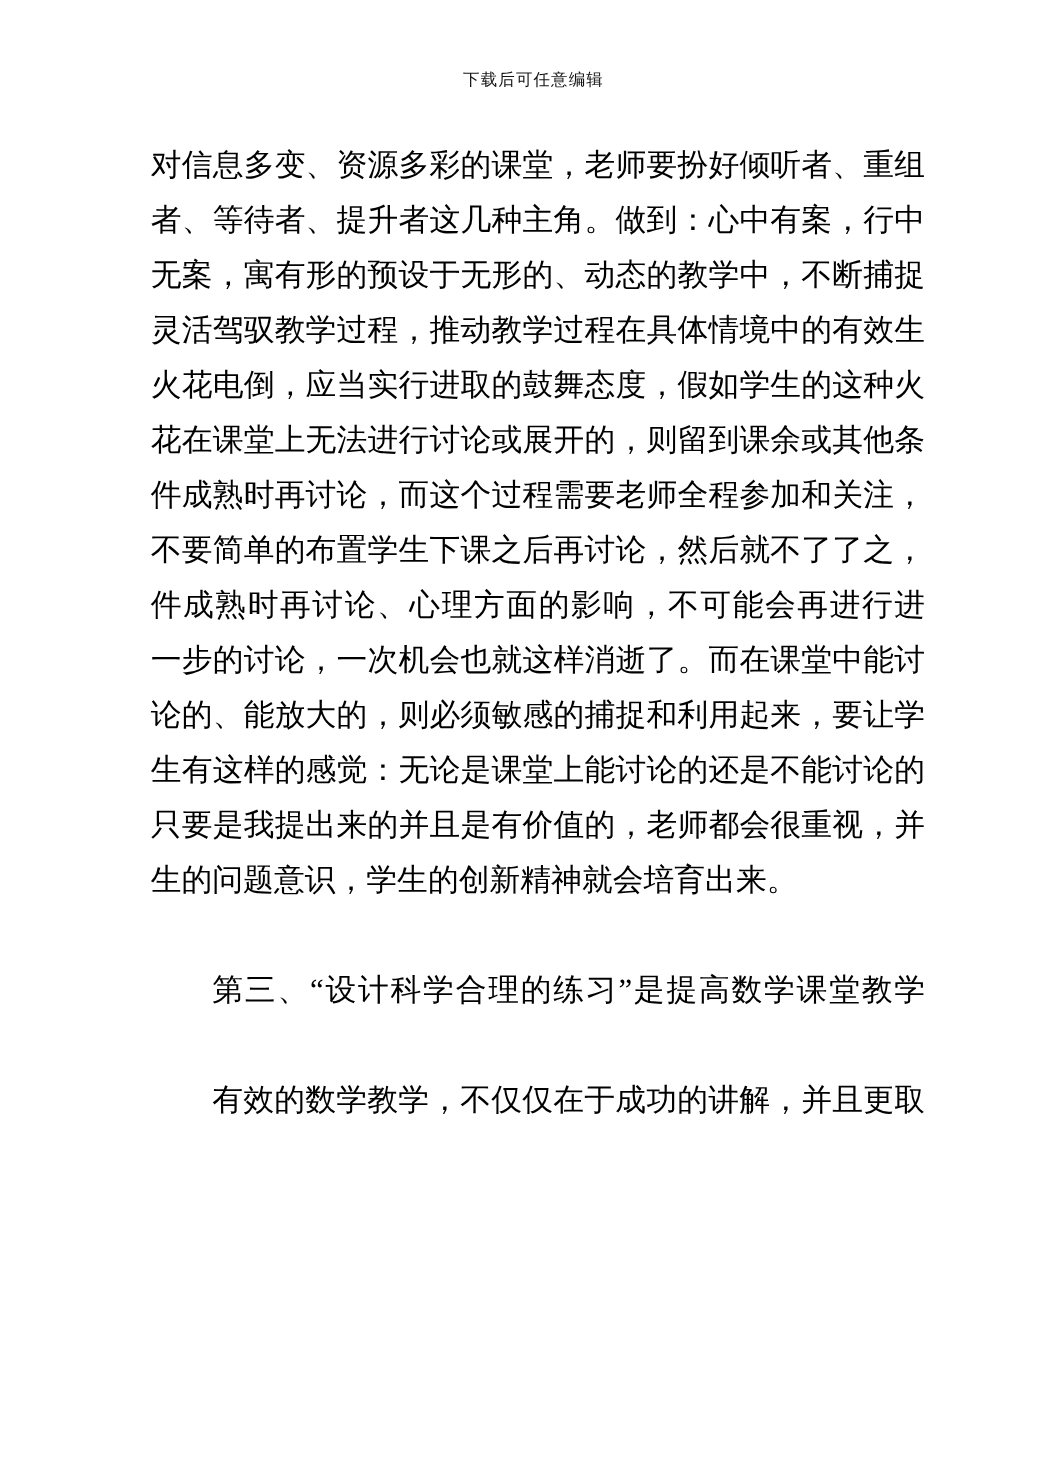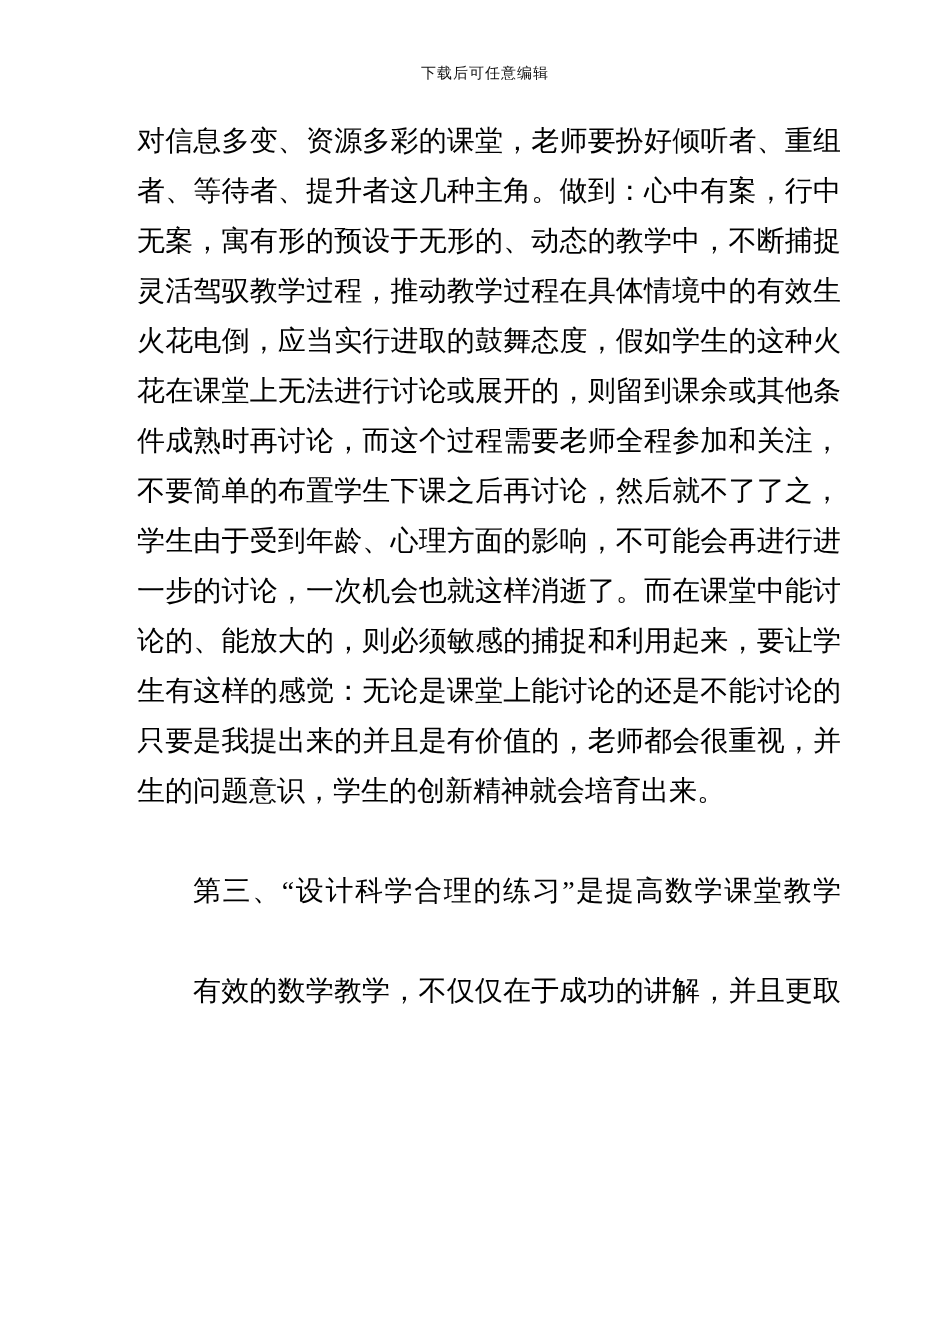--- a/index.html
+++ b/index.html
@@ -23,21 +23,21 @@
     left: 0;
     width: 100%;
     text-align: center;
     font-size: 15px;
     line-height: 20px;
     color: #111111;
     letter-spacing: 1px;
   }
   .content {
     position: absolute;
-    top: 116px;
+    top: 126px;
     left: 137px;
     width: 704px;
     font-size: 28px;
     line-height: 50px;
   }
   .para {
     margin: 0;
     padding: 0;
   }
   .para + .para {
@@ -68,21 +68,21 @@
 
     <div class="para">
       <div class="line">对信息多变、资源多彩的课堂，老师要扮好倾听者、重组</div>
       <div class="line">者、等待者、提升者这几种主角。做到：心中有案，行中</div>
       <div class="line">无案，寓有形的预设于无形的、动态的教学中，不断捕捉</div>
       <div class="line">灵活驾驭教学过程，推动教学过程在具体情境中的有效生</div>
       <div class="line">火花电倒，应当实行进取的鼓舞态度，假如学生的这种火</div>
       <div class="line">花在课堂上无法进行讨论或展开的，则留到课余或其他条</div>
       <div class="line">件成熟时再讨论，而这个过程需要老师全程参加和关注，</div>
       <div class="line">不要简单的布置学生下课之后再讨论，然后就不了了之，</div>
-      <div class="line">学生由于受到年龄、心理方面的影响，不可能会再进行进</div>
+      <div class="line">件成熟时再讨论、心理方面的影响，不可能会再进行进</div>
       <div class="line">一步的讨论，一次机会也就这样消逝了。而在课堂中能讨</div>
       <div class="line">论的、能放大的，则必须敏感的捕捉和利用起来，要让学</div>
       <div class="line">生有这样的感觉：无论是课堂上能讨论的还是不能讨论的</div>
       <div class="line">只要是我提出来的并且是有价值的，老师都会很重视，并</div>
       <div class="line short">生的问题意识，学生的创新精神就会培育出来。</div>
     </div>
 
     <div class="para">
       <div class="line indent">第三、“设计科学合理的练习”是提高数学课堂教学</div>
     </div>

